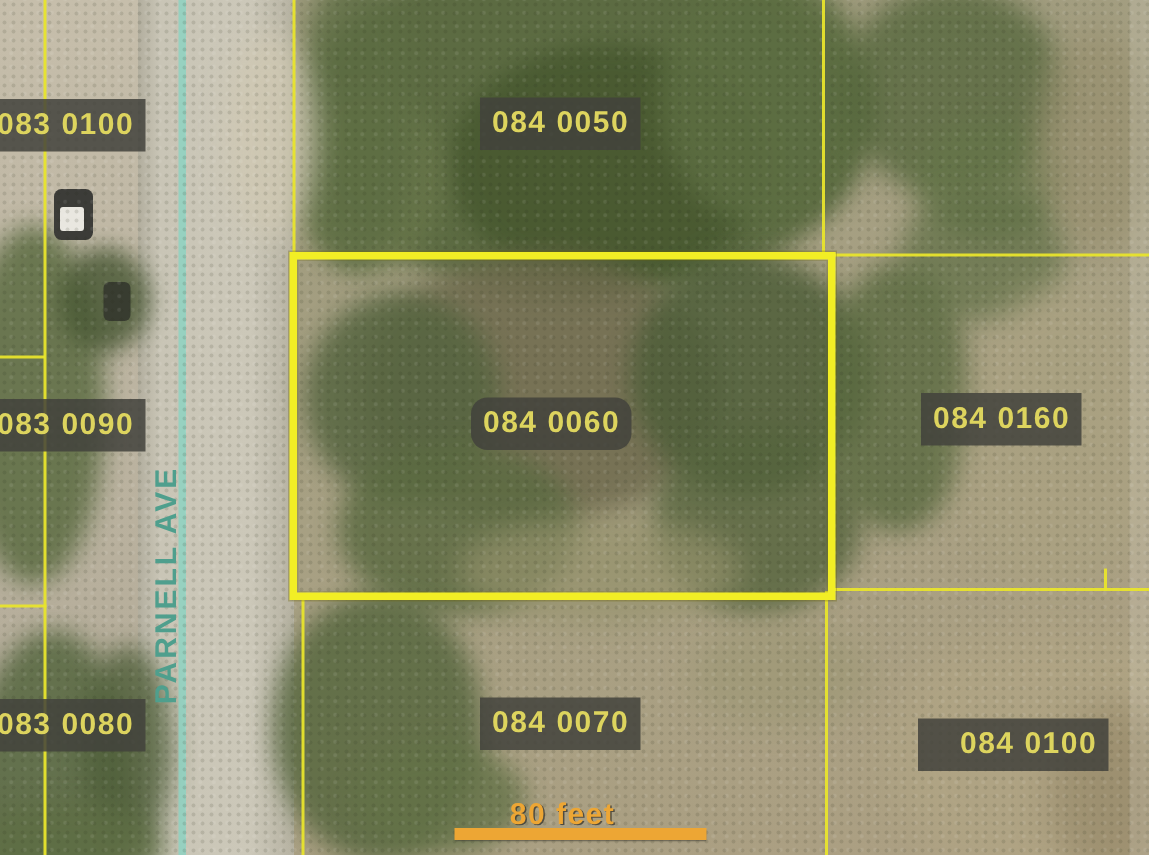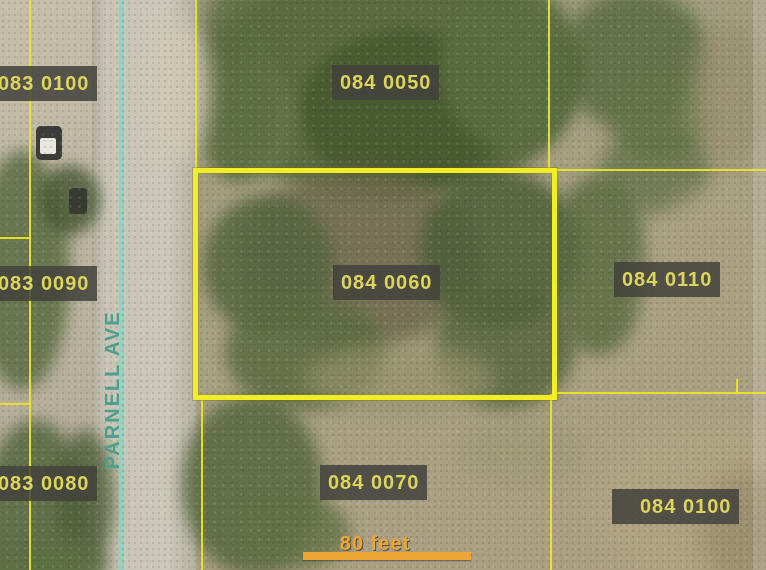--- a/index.html
+++ b/index.html
@@ -36,23 +36,23 @@
   
   .pline{position:absolute;background:var(--parcel-line,#e8e42c);z-index:5;opacity:.95;}
   .hl{position:absolute;left:193px;top:168px;width:364px;height:232px;
     box-sizing:border-box;border:5px solid var(--highlight-border,#f2ee25);
     box-shadow:0 0 0 1px rgba(110,100,0,.30), inset 0 0 0 1px rgba(110,100,0,.22);
     z-index:6;}
   
   .plabel{position:absolute;z-index:7;white-space:nowrap;
     background:rgba(66,66,60,.85);color:var(--label-text,#ddd45e);
     font-weight:bold;font-size:20px;letter-spacing:1px;padding:6px 8px;}
-  .p1{left:-10px;top:66px;}  .p2{left:320px;top:65px;margin-left:12px;}  .p3{left:597px;top:63px;}
-  .p4{left:-10px;top:266px;} .p5{left:333px;top:265px;} .p6{left:614px;top:262px;}
-  .p7{left:-10px;top:466px;} .p8{left:320px;top:465px;} .p9{left:612px;top:489px;padding-left:28px;}
+  .p1{left:-10px;top:66px;}  .p2{left:320px;top:65px;}  .p3{left:597px;top:63px;}
+  .p4{left:-10px;top:266px;} .p5{left:314px;top:265px;border-radius:11px;} .p6{left:614px;top:262px;}
+  .p7{left:-10px;top:466px;} .p8{left:320px;top:465px;} .p9{left:612px;top:479px;padding-left:28px;}
   .street{position:absolute;left:112px;top:390px;z-index:5;
     transform:translate(-50%,-50%) rotate(-90deg);
     color:var(--street-label,#4f9f8d);font-weight:bold;font-size:20px;
     letter-spacing:2px;white-space:nowrap;}
   .watermark{position:absolute;left:4px;top:276px;z-index:8;
     color:rgba(250,250,247,.88);font-weight:bold;font-size:14px;
     letter-spacing:.5px;white-space:nowrap;
     text-shadow:0 1px 2px rgba(60,60,55,.55);}
   .scale-label{position:absolute;left:375px;top:532px;transform:translateX(-50%);
     z-index:8;color:var(--scale,#eda634);font-weight:bold;font-size:20px;
@@ -119,21 +119,21 @@
   <div class="pline" style="left:736px;top:379px;width:2px;height:15px"></div>
   <div class="pline" style="left:0;top:237px;width:30px;height:2px"></div>
   <div class="pline" style="left:0;top:403px;width:31px;height:2px"></div>
 
   <div class="hl"></div>
 
   <div class="plabel p1">083 0100</div>
   <div class="plabel p2">084 0050</div>
   <div class="plabel p4">083 0090</div>
   <div class="plabel p5">084 0060</div>
-  <div class="plabel p6">084 0110</div>
+  <div class="plabel p6">084 0160</div>
   <div class="plabel p7">083 0080</div>
   <div class="plabel p8">084 0070</div>
   <div class="plabel p9">084 0100</div>
 
   <div class="street">PARNELL AVE</div>
 
 
   <div class="scale-label">80 feet</div>
   <div class="scale-bar"></div>
 

